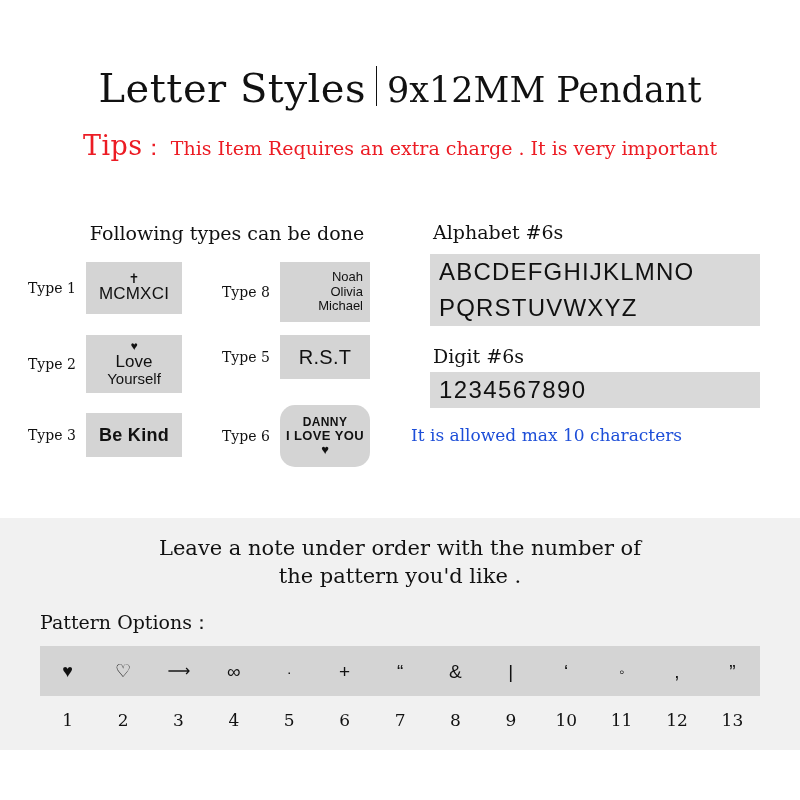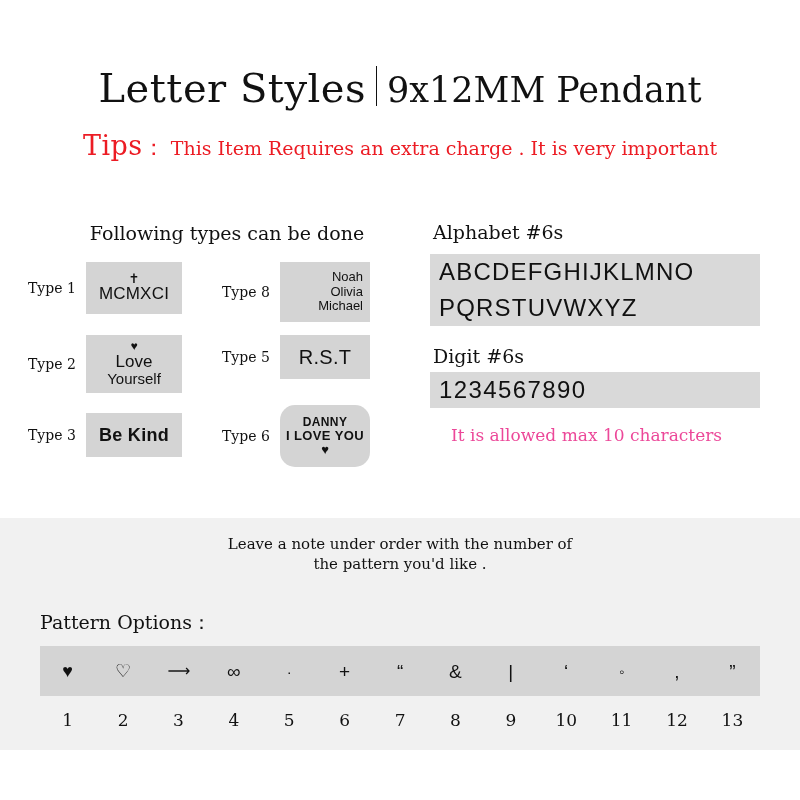--- a/index.html
+++ b/index.html
@@ -176,44 +176,44 @@
   }
   .digit-text {
     font-family: "Liberation Sans", sans-serif;
     font-size: 24px;
     letter-spacing: 1.4px;
     color: #111;
     white-space: nowrap;
   }
   #maxchars {
     position: absolute;
-    left: 451px;
+    left: 411px;
     top: 425px;
     font-family: "DejaVu Serif", serif;
     font-size: 17px;
-    color: #ec4899;
+    color: #1d4ed8;
   }
 
   
   .lower {
     position: absolute;
     left: 0;
     top: 518px;
     width: 800px;
     height: 232px;
     background: #f1f1f1;
   }
   .note {
     position: absolute;
     left: 0;
     top: 16px;
     width: 800px;
     text-align: center;
     font-family: "DejaVu Serif", serif;
-    font-size: 15px;
+    font-size: 21px;
     color: #111;
     line-height: 1.35;
   }
   .pattern-label {
     position: absolute;
     left: 40px;
     top: 92px;
     font-family: "DejaVu Serif", serif;
     font-size: 19px;
     color: #111;

